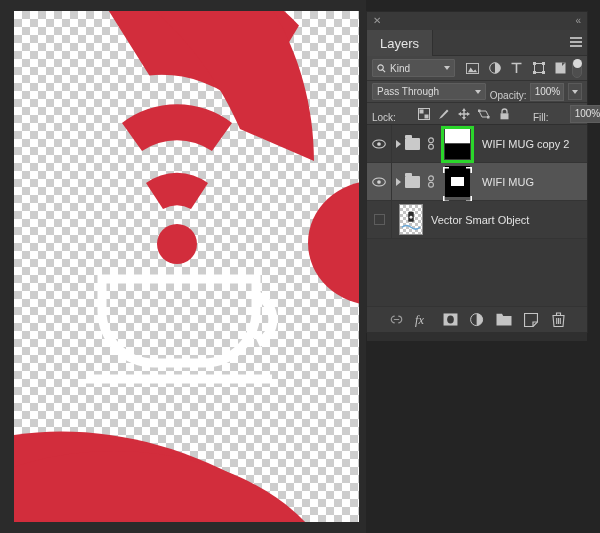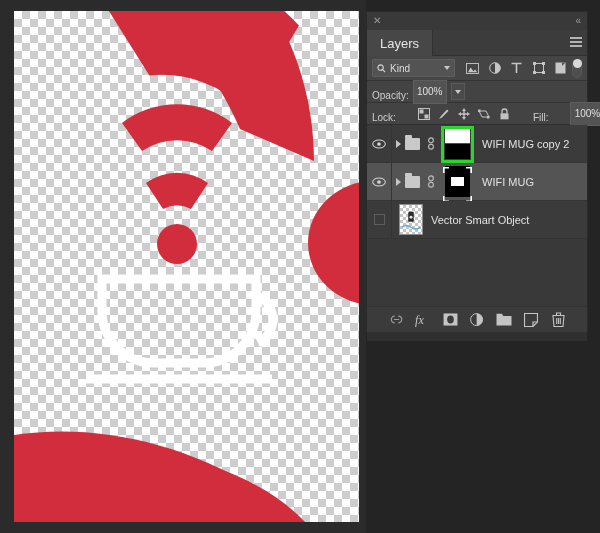--- a/index.html
+++ b/index.html
@@ -88,21 +88,21 @@
     padding: 0 5px; gap: 4px; border-bottom: 1px solid #333;
   }
   .blend-select {
     width: 118px; height: 17px; background: #535353; border: 1px solid #5e5e5e;
     border-radius: 1px; display: flex; align-items: center; padding: 0 4px;
     font-size: 10px; color: #dcdcdc;
   }
   .blend-select .lbl { flex: 1; }
   .field-label { font-size: 10px; color: #cfcfcf; margin-top: 8px; }
   .num-field {
-    height: 24px; background: #535353; border: 1px solid #5e5e5e;
+    height: 18px; background: #535353; border: 1px solid #5e5e5e;
     font-size: 10px; color: #e0e0e0; display: flex; align-items: center;
     justify-content: center; min-width: 34px; padding: 0 3px;
   }
   .num-stepper {
     width: 14px; height: 17px; background: #4a4a4a; border: 1px solid #5a5a5a;
     display: flex; align-items: center; justify-content: center;
   }
 
   
   .lock-row {
@@ -268,20 +268,24 @@
           <svg width="11" height="12" viewBox="0 0 11 12">
               <rect x="0.5" y="0.5" width="10" height="11" fill="#c6c6c6"></rect>
               <path d="M10.5 0.5 L7 0.5 L7 4 Z" fill="#545454"></path>
             </svg>
         </span>
       </div>
       <div class="toggle-pill"></div>
     </div>
 
     <div class="blend-row">
+      <div class="blend-select">
+        <span class="lbl">Pass Through</span>
+        <span class="caret"></span>
+      </div>
       <span class="field-label">Opacity:</span>
       <div class="num-field">
         <span>100%</span>
       </div>
       <div class="num-stepper">
         <span class="caret"></span>
       </div>
     </div>
 
     <div class="lock-row">

